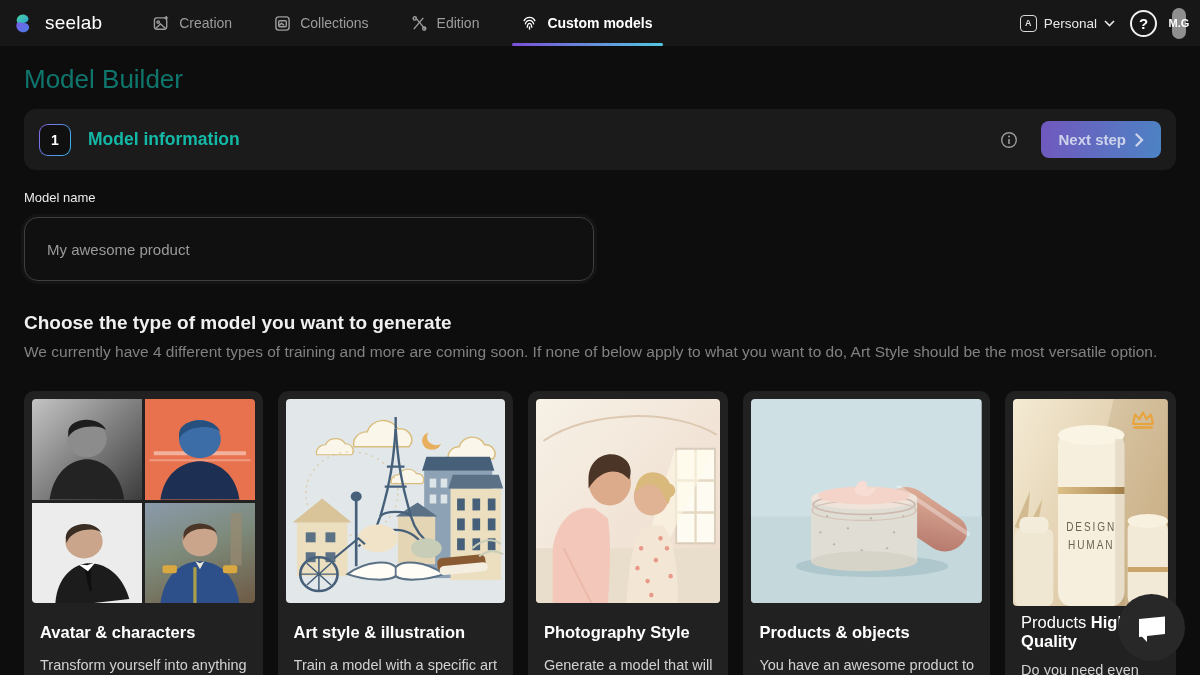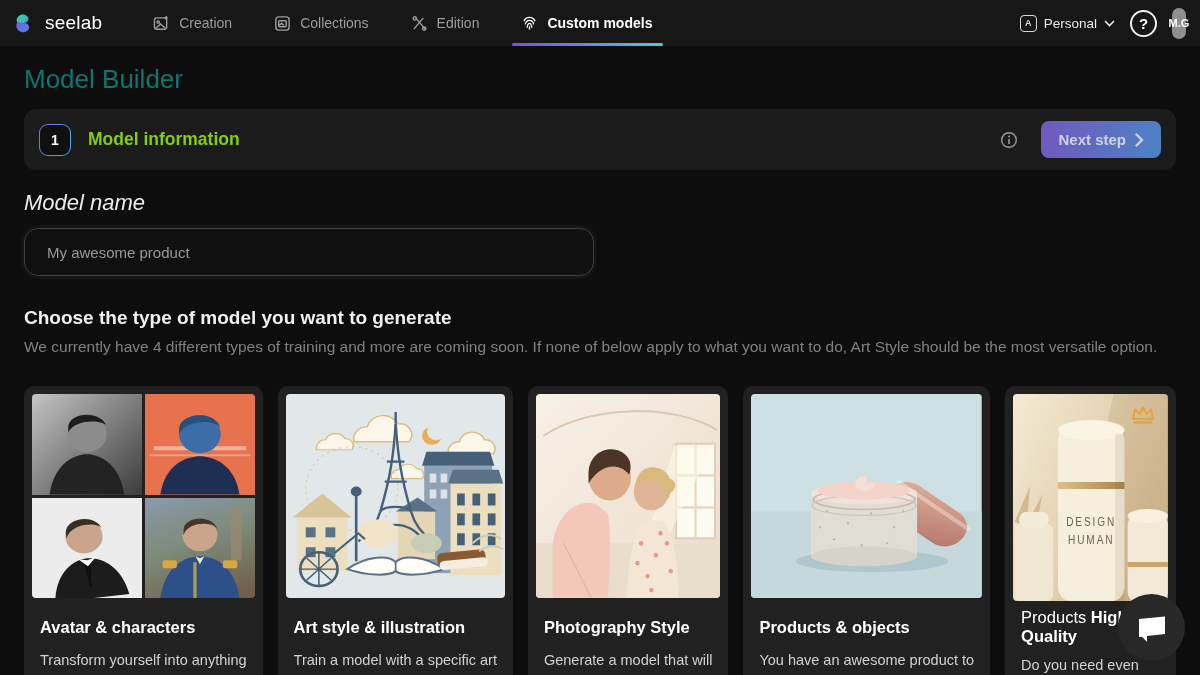--- a/index.html
+++ b/index.html
@@ -56,32 +56,32 @@
     margin-top:14px; background:#1b1b1b; border-radius:12px; height:61px;
     display:flex; align-items:center; padding:0 15px;
   }
   .step-badge {
     width:32px; height:32px; border-radius:9px; border:1.6px solid transparent;
     background:linear-gradient(#101010,#101010) padding-box,
                linear-gradient(115deg,#8a63e8,#35b6e8) border-box;
     display:flex; align-items:center; justify-content:center;
     font-size:14px; font-weight:700; color:#fff; flex:0 0 auto;
   }
-  .step-title { margin-left:17px; font-size:17.5px; font-weight:700; color:#84cc16; }
+  .step-title { margin-left:17px; font-size:17.5px; font-weight:700; color:#14b8a6; }
   .step-spacer { flex:1; }
   .next-btn {
     margin-left:23px; height:37px; padding:0 17px; border:none; border-radius:8px;
     background:linear-gradient(100deg,#7158be 0%,#4c83c4 100%);
     color:#ccd3ea; font-size:15px; font-weight:700; display:flex; align-items:center; gap:9px;
     cursor:pointer; font-family:"Liberation Sans", sans-serif;justify-content:space-between;
   }
 
-  .field-label { margin-top:20px; font-size:22px; color:#ececec;font-style:italic; }
+  .field-label { margin-top:20px; font-size:13px; color:#ececec; }
   .model-input {
-    margin-top:12px; width:570px; height:48px; border-radius:14px;
+    margin-top:12px; width:570px; height:64px; border-radius:14px;
     border:1px solid #3f3f3f; background:#101010; color:#b5b5b5;
     font-size:15px; padding:0 22px; outline:none;
     box-shadow:0 0 0 3px rgba(255,255,255,0.03);
     font-family:"Liberation Sans", sans-serif;
   }
   .model-input::placeholder { color:#9a9a9a; }
 
   .section-heading { margin-top:31px; font-size:19px; font-weight:600; color:#f0f0f0; }
   .section-sub { margin-top:9px; font-size:15.5px; color:#818181; white-space:nowrap; }
 

